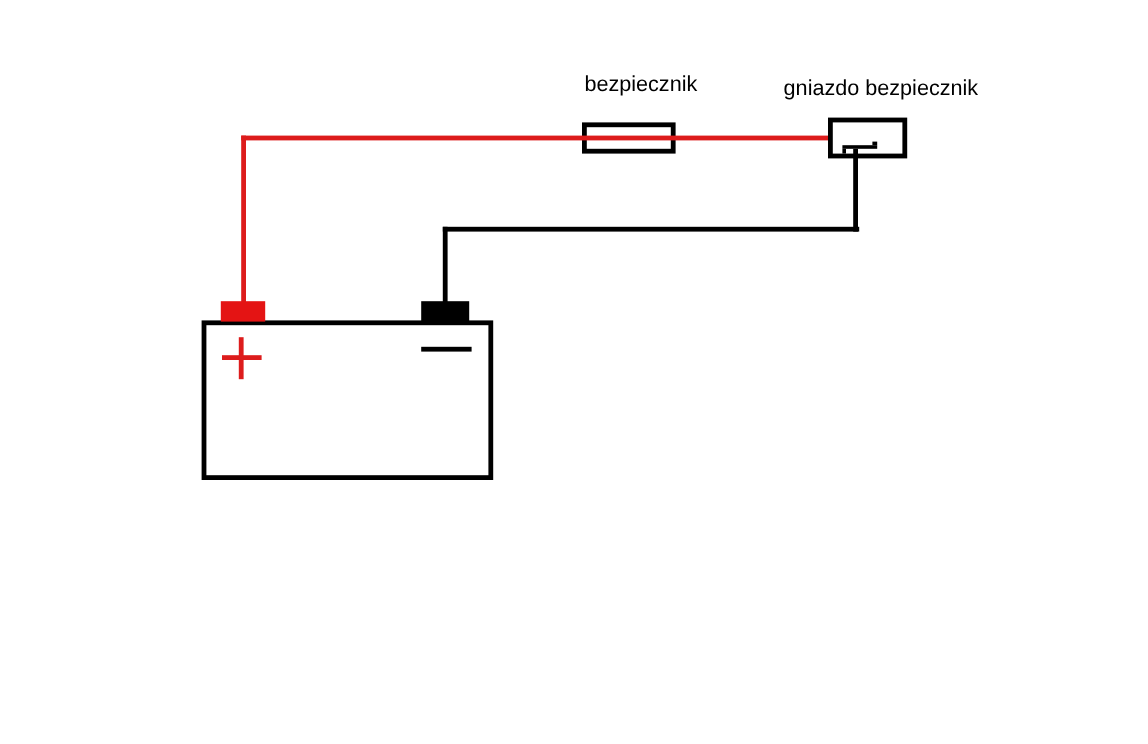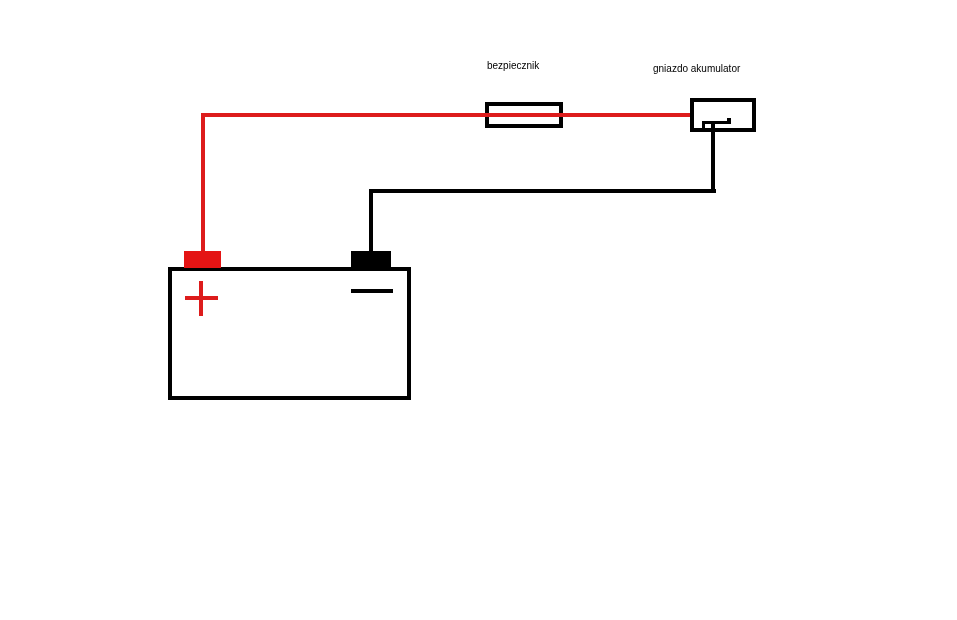--- a/index.html
+++ b/index.html
@@ -9,21 +9,21 @@
   .canvas {
     position: relative;
     width: 957px;
     height: 620px;
     background: #ffffff;
     overflow: hidden;
   }
 
   .label {
     position: absolute;
-    font-size: 10px;
+    font-size: 18px;
     color: #000000;
     white-space: nowrap;
   }
   .label-fuse    { left: 487px; top: 60px; }
   .label-socket  { left: 653px; top: 63px; }
   .label-battery { left: 256px; top: 337px; }
 
   
   .wire { position: absolute; }
   .red  { background: #dd1c1c; }
@@ -92,21 +92,21 @@
   .plus-h { position: absolute; left: 185px; top: 296px; width: 33px; height: 4px; background: #dd1c1c; }
   .plus-v { position: absolute; left: 199px; top: 281px; width: 4px; height: 35px; background: #dd1c1c; }
   .minus-icon { position: absolute; left: 351px; top: 289px; width: 42px; height: 4px; background: #000000; z-index: 4; }
 </style>
 </head>
 <body>
 
 <div class="canvas">
 
   <div class="label label-fuse">bezpiecznik</div>
-  <div class="label label-socket">gniazdo akumulator</div>
+  <div class="label label-socket">gniazdo bezpiecznik</div>
   <div class="label label-battery">akumulator</div>
 
   <div class="wire red pos-wire-v"></div>
   <div class="wire red pos-wire-h"></div>
 
   <div class="fuse-box"></div>
 
   <div class="socket-box">
     <div class="socket-contact"></div>
     <div class="socket-contact-tick-left"></div>

